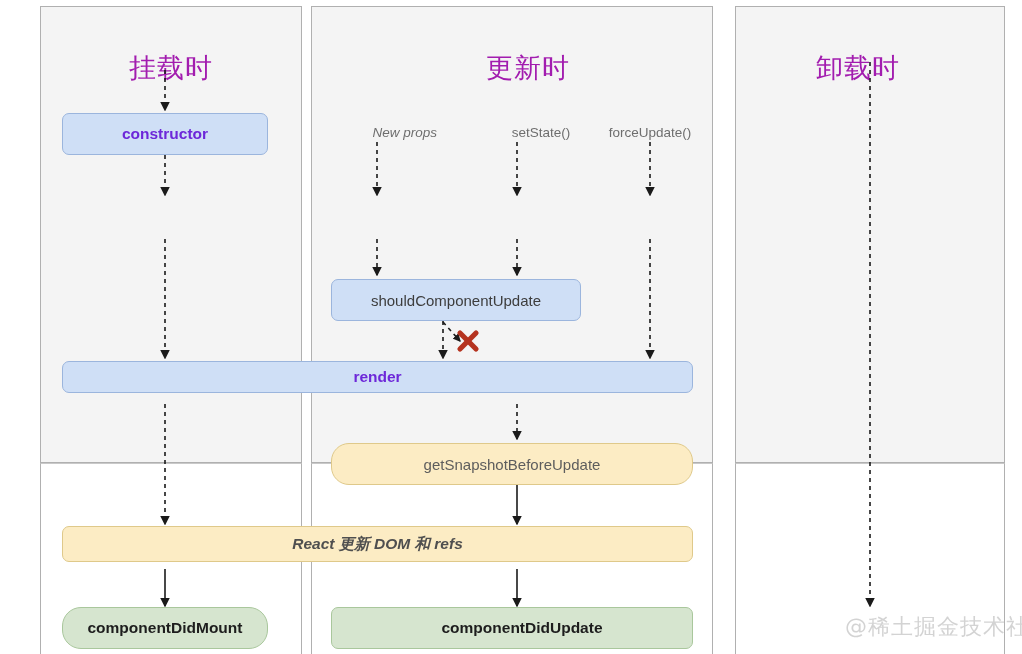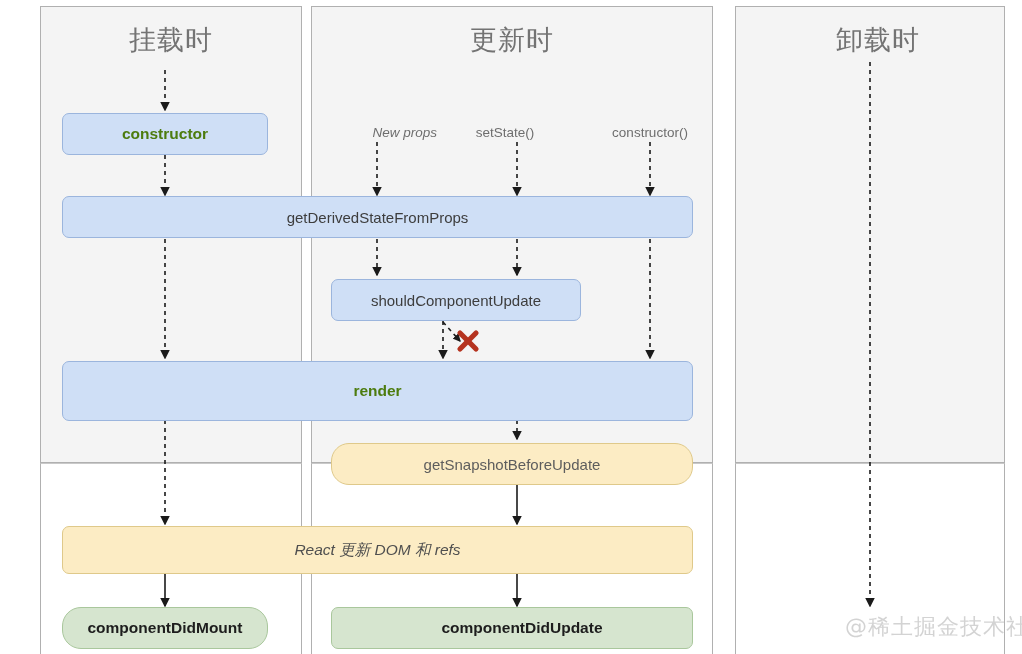--- a/index.html
+++ b/index.html
@@ -7,35 +7,35 @@
        font-family:"Liberation Sans","DejaVu Sans",sans-serif;}
 
   #stage{position:absolute;left:0;top:0;width:1022px;height:654px;}
 
   
   .panel{position:absolute;box-sizing:border-box;border:1px solid #b0b0b0;}
   .panel-top{background:#f4f4f4;}
   .panel-bot{background:#ffffff;border-top:1px solid #c9c9c9;}
 
   
-  .col-title{position:absolute;text-align:center;font-size:27px;color:#737373;
+  .col-title{position:absolute;text-align:center;font-size:27px;color:#a21caf;
              font-family:"DejaVu Sans","Liberation Sans",sans-serif;
-             letter-spacing:1px;white-space:nowrap;}
+             letter-spacing:1px;white-space:nowrap;margin-top:28px;}
 
   
   .trigger{position:absolute;text-align:center;font-size:13.5px;color:#6e6e6e;
            white-space:nowrap;}
   .trigger.italic{font-style:italic;text-align:right;}
 
   
   .box{position:absolute;box-sizing:border-box;border-radius:7px;
        display:flex;align-items:center;justify-content:center;
        text-align:center;white-space:nowrap;}
   .box-blue{background:#cfdff6;border:1px solid #9bb5dd;color:#3d3d3d;font-size:15px;}
-  .box-blue.bold{color:#4d7c0f;font-weight:bold;font-size:15.5px;}
+  .box-blue.bold{color:#6d28d9;font-weight:bold;font-size:15.5px;}
   .box-yellow{background:#fcecc4;border:1px solid #dfc98a;color:#5d5d5d;font-size:15px;}
   .box-yellow.italic{font-style:italic;color:#4f4f4f;font-size:15.5px;}
   .box-green{background:#d6e5cf;border:1px solid #a9c79c;color:#1d1d1d;
              font-weight:bold;font-size:15.5px;}
 
   
   .conn{position:absolute;}
   .conn svg{display:block;overflow:visible;}
 
   
@@ -51,26 +51,26 @@
   <div class="panel panel-top" style="left:40px;top:6px;width:262px;height:457px;"></div>
   <div class="panel panel-bot" style="left:40px;top:463px;width:262px;height:191px;border-bottom:none;"></div>
 
   <div class="panel panel-top" style="left:311px;top:6px;width:402px;height:457px;"></div>
   <div class="panel panel-bot" style="left:311px;top:463px;width:402px;height:191px;border-bottom:none;"></div>
 
   <div class="panel panel-top" style="left:735px;top:6px;width:270px;height:457px;"></div>
   <div class="panel panel-bot" style="left:735px;top:463px;width:270px;height:191px;border-bottom:none;"></div>
 
   <div class="col-title" style="left:40px;top:22px;width:262px;">挂载时</div>
-  <div class="col-title" style="left:311px;top:22px;width:402px;">更新时</div>
-  <div class="col-title" style="left:733px;top:22px;width:290px;">卸载时</div>
+  <div class="col-title" style="left:327px;top:22px;width:402px;">更新时</div>
+  <div class="col-title" style="left:713px;top:22px;width:290px;">卸载时</div>
 
   <div class="trigger italic" style="left:317px;top:125px;width:120px;">New props</div>
-  <div class="trigger" style="left:445px;top:125px;width:120px;">setState()</div>
-  <div class="trigger" style="left:590px;top:125px;width:120px;">constructor()</div>
+  <div class="trigger" style="left:481px;top:125px;width:120px;">setState()</div>
+  <div class="trigger" style="left:590px;top:125px;width:120px;">forceUpdate()</div>
 
   <div class="conn" style="left:0;top:0;width:1022px;height:654px;">
     <svg width="1022" height="654" viewBox="0 0 1022 654">
       <defs>
         <marker id="ah" viewBox="0 0 10 10" refX="8.5" refY="5" markerWidth="6" markerHeight="6" orient="auto-start-reverse">
           <path d="M 0 0 L 10 5 L 0 10 z" fill="#1a1a1a"></path>
         </marker>
         <marker id="ahs" viewBox="0 0 10 10" refX="8.5" refY="5" markerWidth="5" markerHeight="5" orient="auto-start-reverse">
           <path d="M 0 0 L 10 5 L 0 10 z" fill="#1a1a1a"></path>
         </marker>
@@ -111,29 +111,28 @@
     <svg width="26" height="26" viewBox="0 0 26 26">
       <g stroke="#b5331f" stroke-width="5.2" stroke-linecap="round">
         <line x1="5" y1="5" x2="21" y2="21"></line>
         <line x1="21" y1="5" x2="5" y2="21"></line>
       </g>
     </svg>
   </div>
 
   <div class="box box-blue bold" style="left:62px;top:113px;width:206px;height:42px;">constructor</div>
 
-  <div class="box box-blue" style="left:62px;top:196px;width:631px;height:42px;">getDerivedStateFromProps</div>
 
   <div class="box box-blue" style="left:331px;top:279px;width:250px;height:42px;">shouldComponentUpdate</div>
 
-  <div class="box box-blue bold" style="left:62px;top:361px;width:631px;height:60px;">render</div>
+  <div class="box box-blue bold" style="left:62px;top:361px;width:631px;height:32px;">render</div>
 
   <div class="box box-yellow" style="left:331px;top:443px;width:362px;height:42px;border-radius:18px;">getSnapshotBeforeUpdate</div>
 
-  <div class="box box-yellow italic" style="left:62px;top:526px;width:631px;height:48px;">React 更新 DOM 和 refs</div>
+  <div class="box box-yellow italic" style="left:62px;top:526px;width:631px;height:36px;font-weight:bold;">React 更新 DOM 和 refs</div>
 
   <div class="box box-green" style="left:62px;top:607px;width:206px;height:42px;border-radius:19px;">componentDidMount</div>
 
   <div class="box box-green" style="left:331px;top:607px;width:362px;height:42px;padding-left:20px;">componentDidUpdate</div>
 
 
   <div class="watermark" style="left:845px;top:612px;">@稀土掘金技术社区</div>
 
 </div>
 

